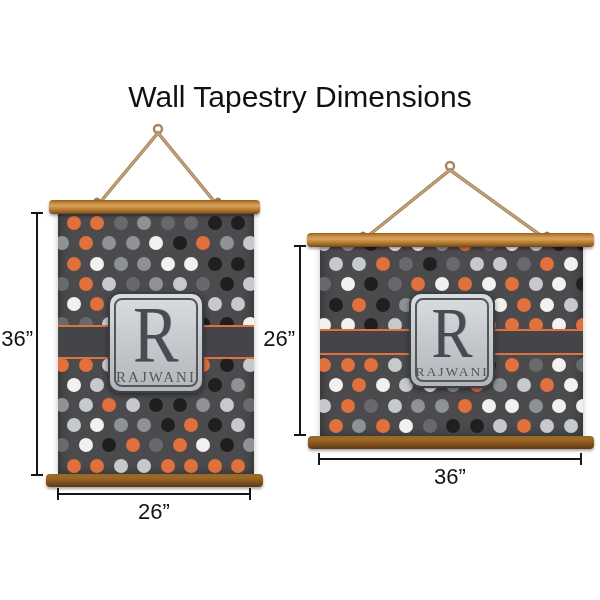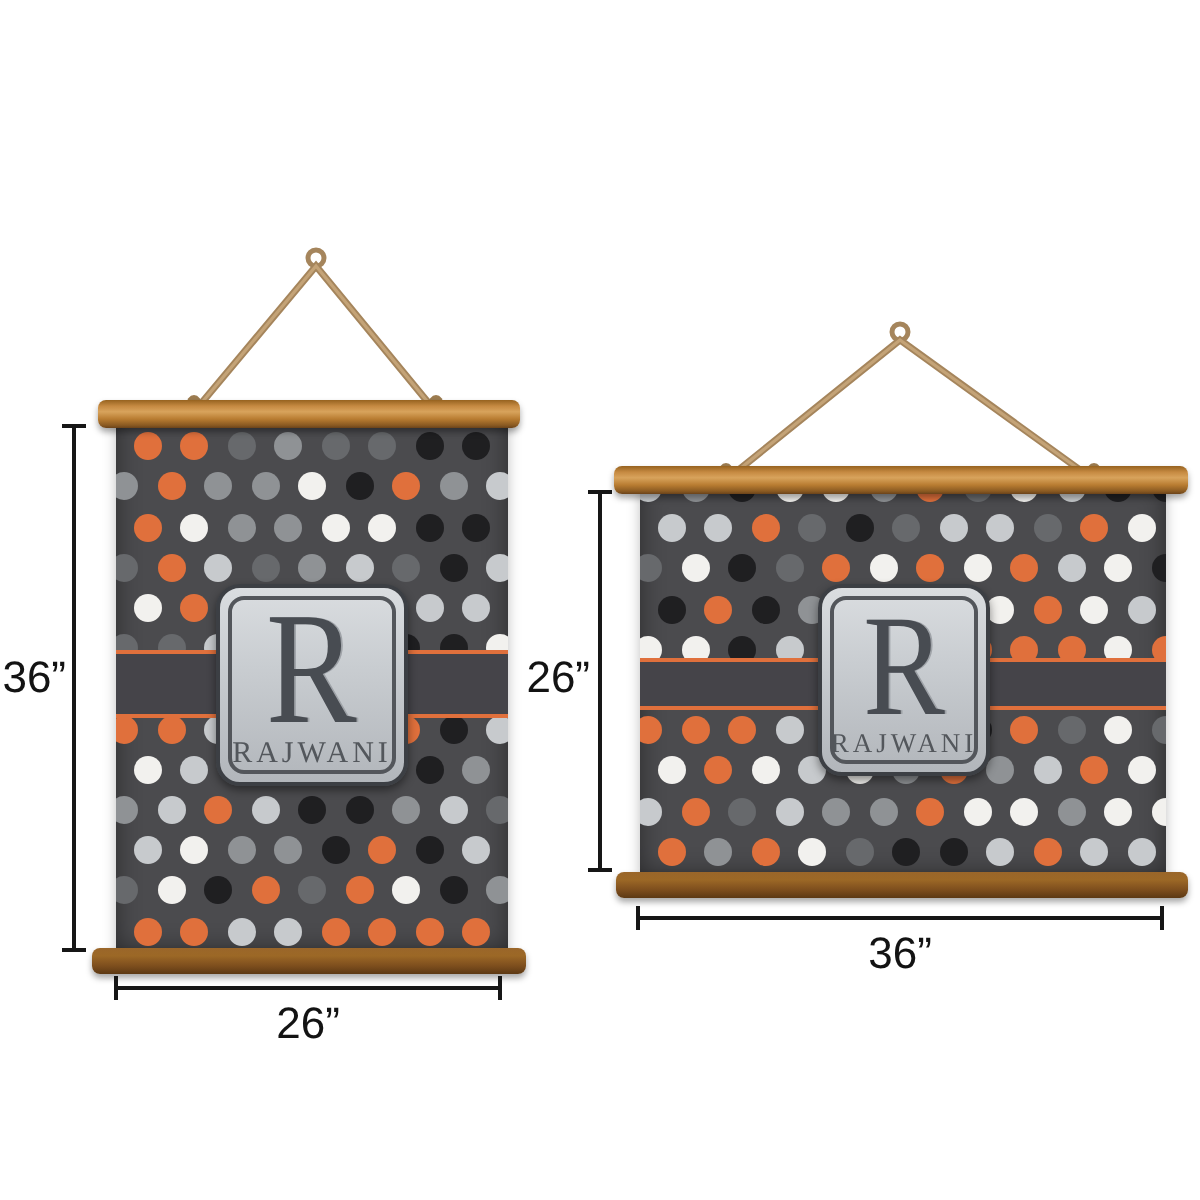--- a/index.html
+++ b/index.html
@@ -95,20 +95,21 @@
   #hline-right     { left:318px; top:458px; width:264px; height:2px; }
   #hcap-l-right    { left:318px; top:453px; width:2px; height:12px; }
   #hcap-r-right    { left:580px; top:453px; width:2px; height:12px; }
   #hlabel-right    { left:318px; top:464px; width:264px; text-align:center; }
 </style>
 </head>
 <body>
 
 <div id="stage">
 
+  <div id="title">Wall Tapestry Dimensions</div>
 
   <svg id="rope-layer" viewBox="0 0 600 600">
     <g>
       <circle cx="158" cy="129" r="4" fill="none" stroke="#a5855c" stroke-width="2.5"></circle>
       <path d="M 97 206 L 158 133 L 218 206" fill="none" stroke="#a5855c" stroke-width="3.5"></path>
       <path d="M 97 206 L 158 133 L 218 206" fill="none" stroke="#c4a377" stroke-width="1.6"></path>
       <ellipse cx="97" cy="203" rx="4" ry="5.5" fill="#9c7c50"></ellipse>
       <ellipse cx="218" cy="203" rx="4" ry="5.5" fill="#9c7c50"></ellipse>
     </g>
     <g>

